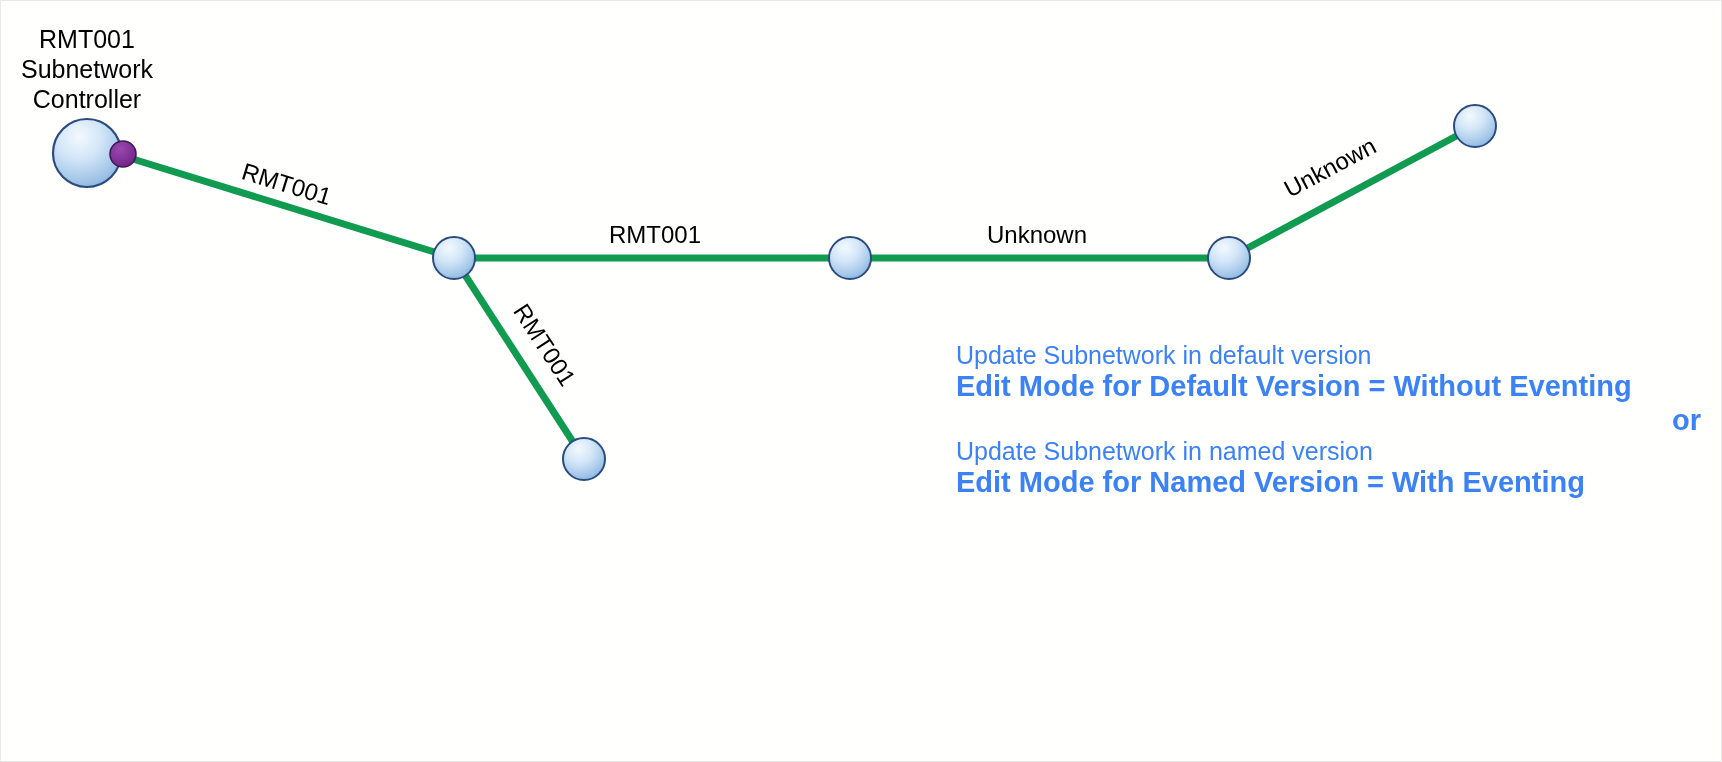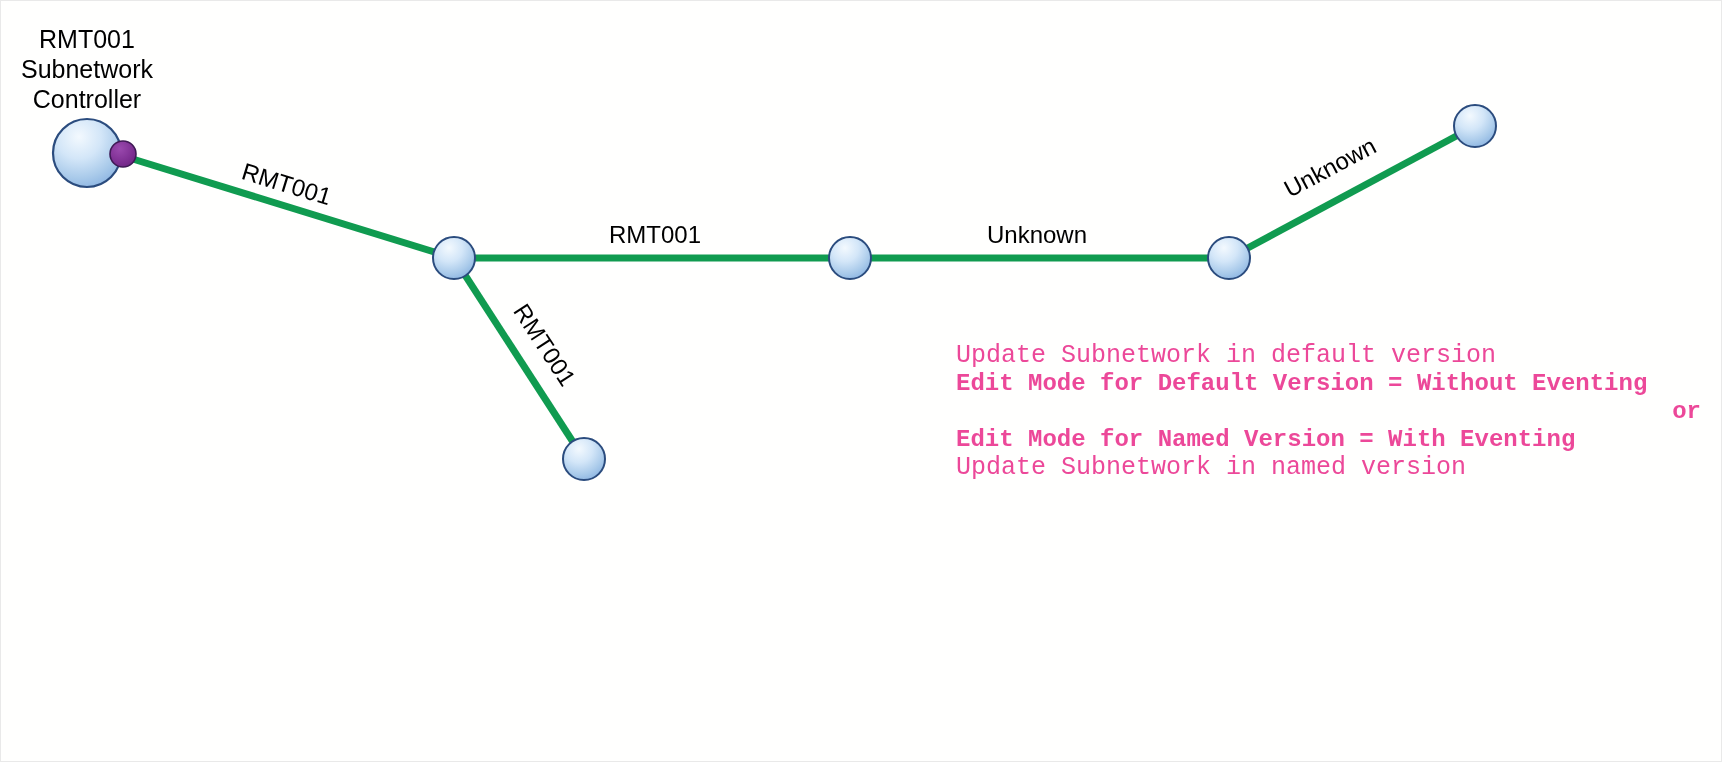--- a/index.html
+++ b/index.html
@@ -52,32 +52,32 @@
     dominant-baseline: middle;
   }
   .note-block {
     position: absolute;
     left: 955px;
     top: 340px;
     width: 745px;
     text-align: center;
   }
   .note-line {
-    font-family: Liberation Mono, monospace;
-    color: #ec4899;
+    font-family: Liberation Sans, sans-serif;
+    color: #3b82f6;
     line-height: 1.16;
     white-space: nowrap;
   }
   .note-line.regular {
     font-size: 25px;
     font-weight: normal;
     text-align: left;
   }
   .note-line.strong {
-    font-size: 24px;
+    font-size: 29px;
     font-weight: bold;
     text-align: left;
   }
   .note-line.center {
     text-align: right;
   }
 </style>
 </head>
 <body>
 
@@ -137,17 +137,17 @@
         <text x="86" y="40" class="node-label">RMT001</text>
         <text x="86" y="70" class="node-label">Subnetwork</text>
         <text x="86" y="100" class="node-label">Controller</text>
       </g>
   </svg>
 
   <div class="note-block" id="note-block">
       <div class="note-line regular">Update Subnetwork in default version</div>
       <div class="note-line strong">Edit Mode for Default Version = Without Eventing</div>
       <div class="note-line strong center">or</div>
+      <div class="note-line regular">Update Subnetwork in named version</div>
       <div class="note-line strong">Edit Mode for Named Version = With Eventing</div>
-      <div class="note-line regular">Update Subnetwork in named version</div>
     </div>
 
 </div>
 
 </body></html>

